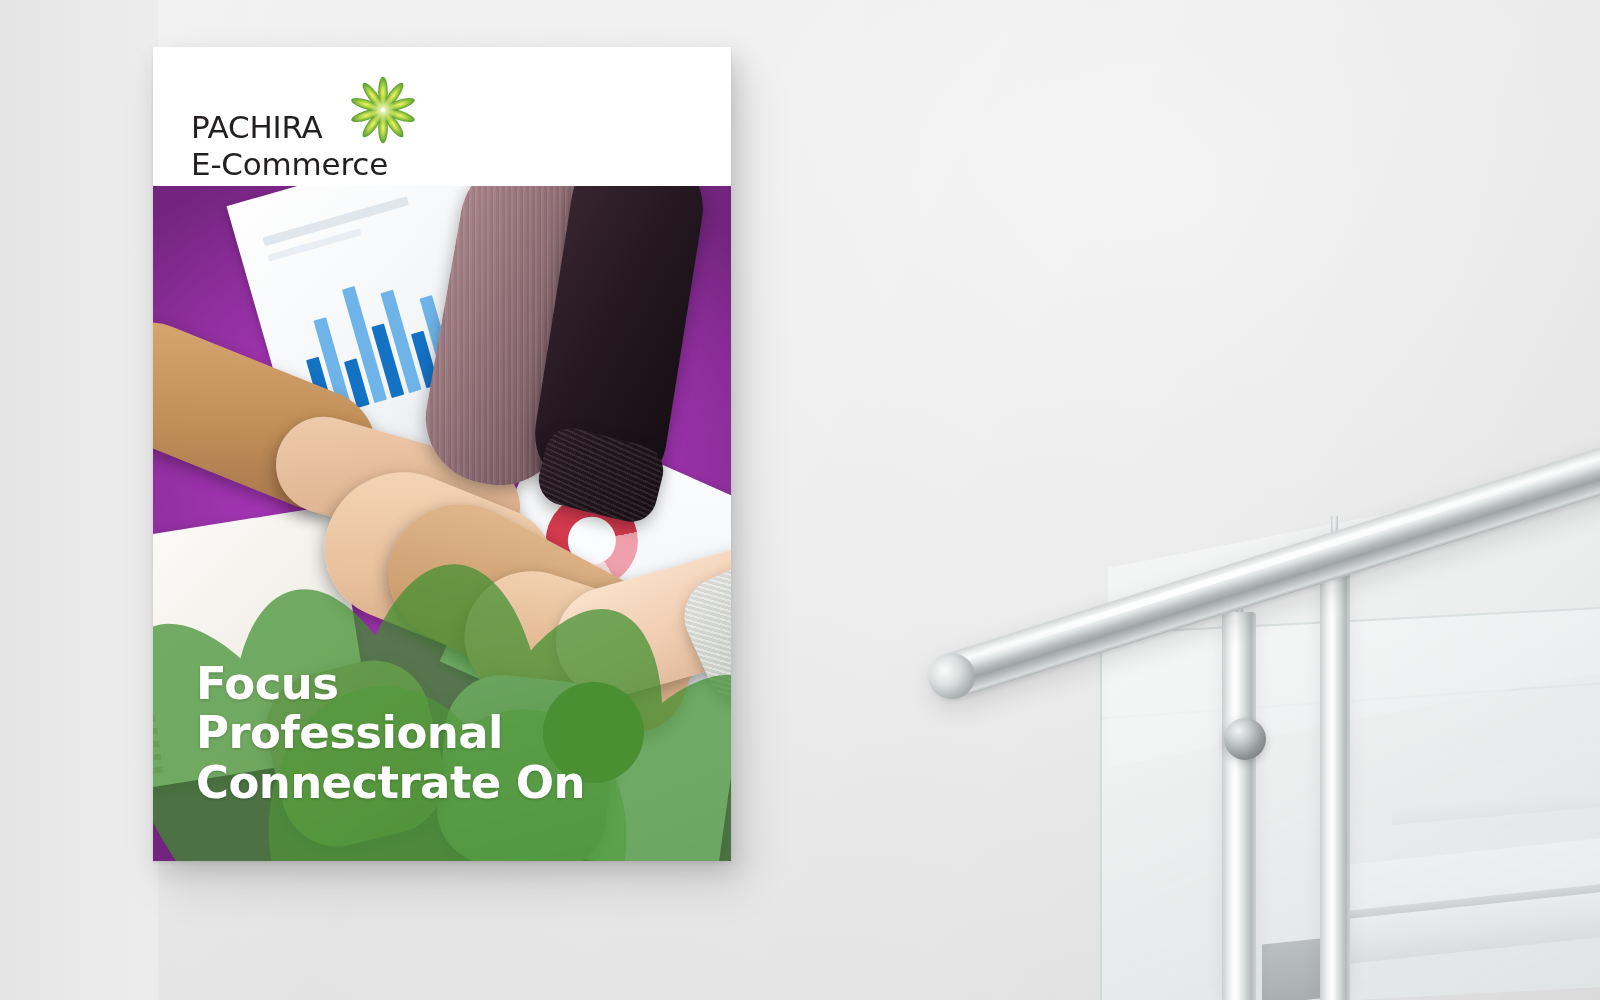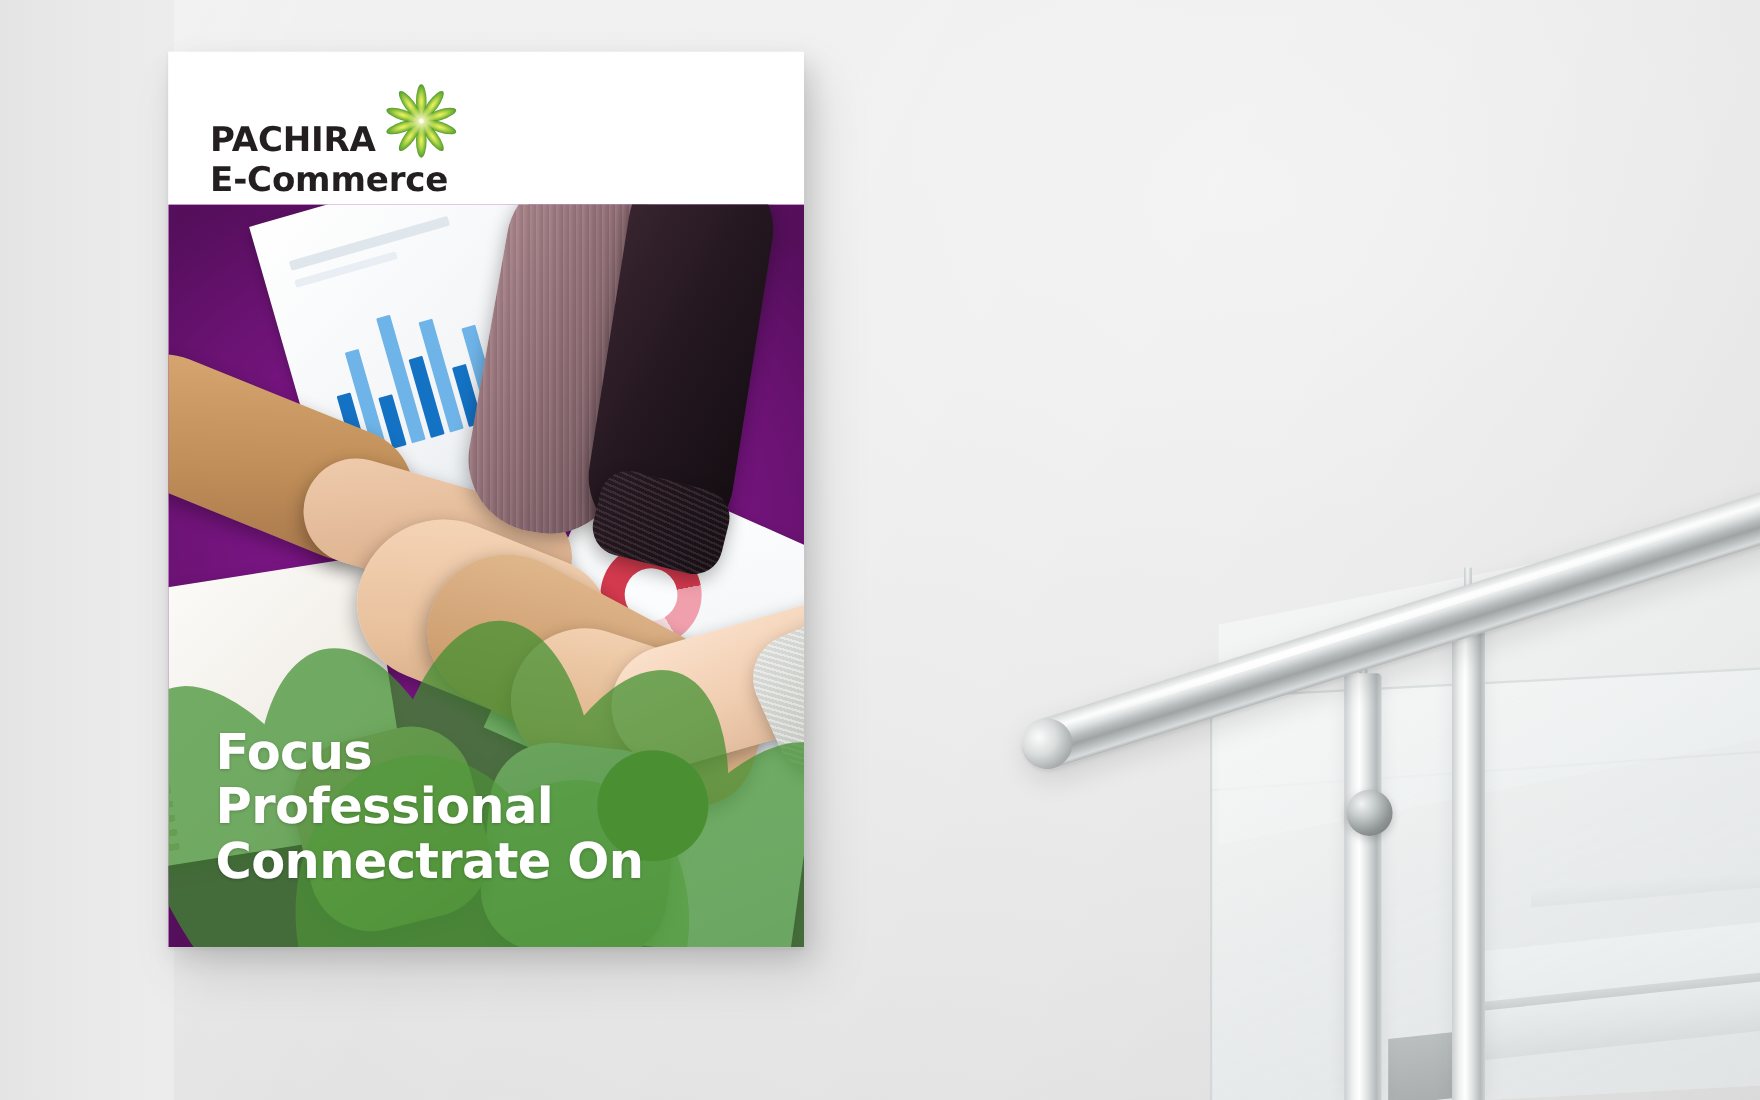--- a/index.html
+++ b/index.html
@@ -152,39 +152,39 @@
     align-items: center;
   }
   .logo-wrap {
     position: absolute;
     left: 38px; top: 26px;
     display: flex; align-items: flex-start;
   }
   .logo-text {
     color: #231f20;
     font-family: "DejaVu Sans", sans-serif;
-    font-weight: 700;
+    font-weight: 400;
     font-size: 31px;
     line-height: 1.18;
     letter-spacing: -0.2px;
     padding-top: 36px;
     white-space: pre-line;
   }
   .logo-mark {
     position: absolute;
     left: 155px; top: 0px;
     width: 74px; height: 74px;
   }
 
   
   .poster-photo {
     position: relative;
     height: 675px;
     overflow: hidden;
-    background: #a21caf;
+    background: #d946ef;
     padding-left: 36px;
   }
 
   
   .wood {
     position: absolute; inset: 0;
     background:
       repeating-linear-gradient(107deg,
         rgba(0,0,0,0.10) 0px, rgba(0,0,0,0.0) 6px, rgba(255,255,255,0.045) 13px, rgba(0,0,0,0.0) 22px),
       repeating-linear-gradient(107deg,

